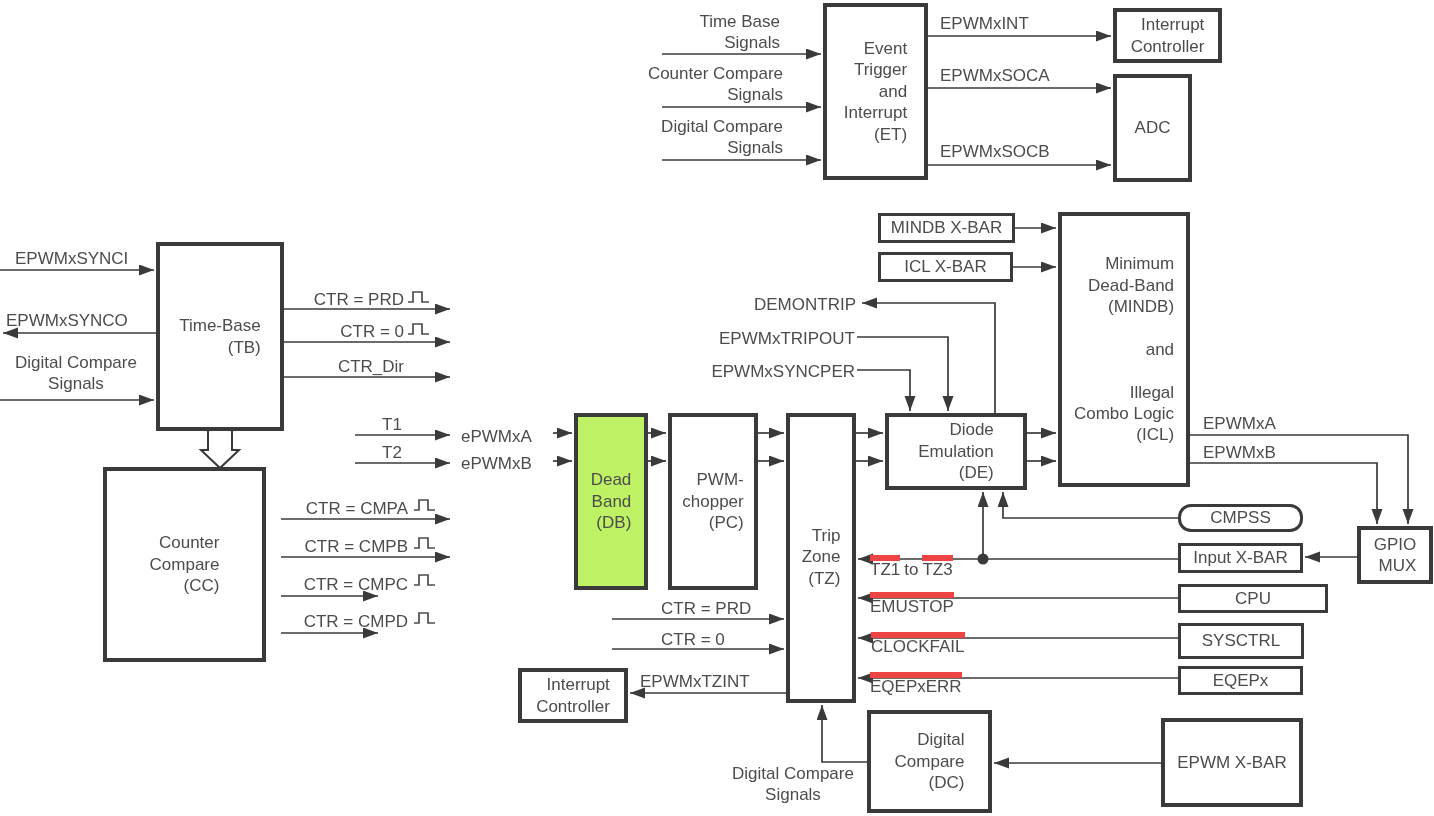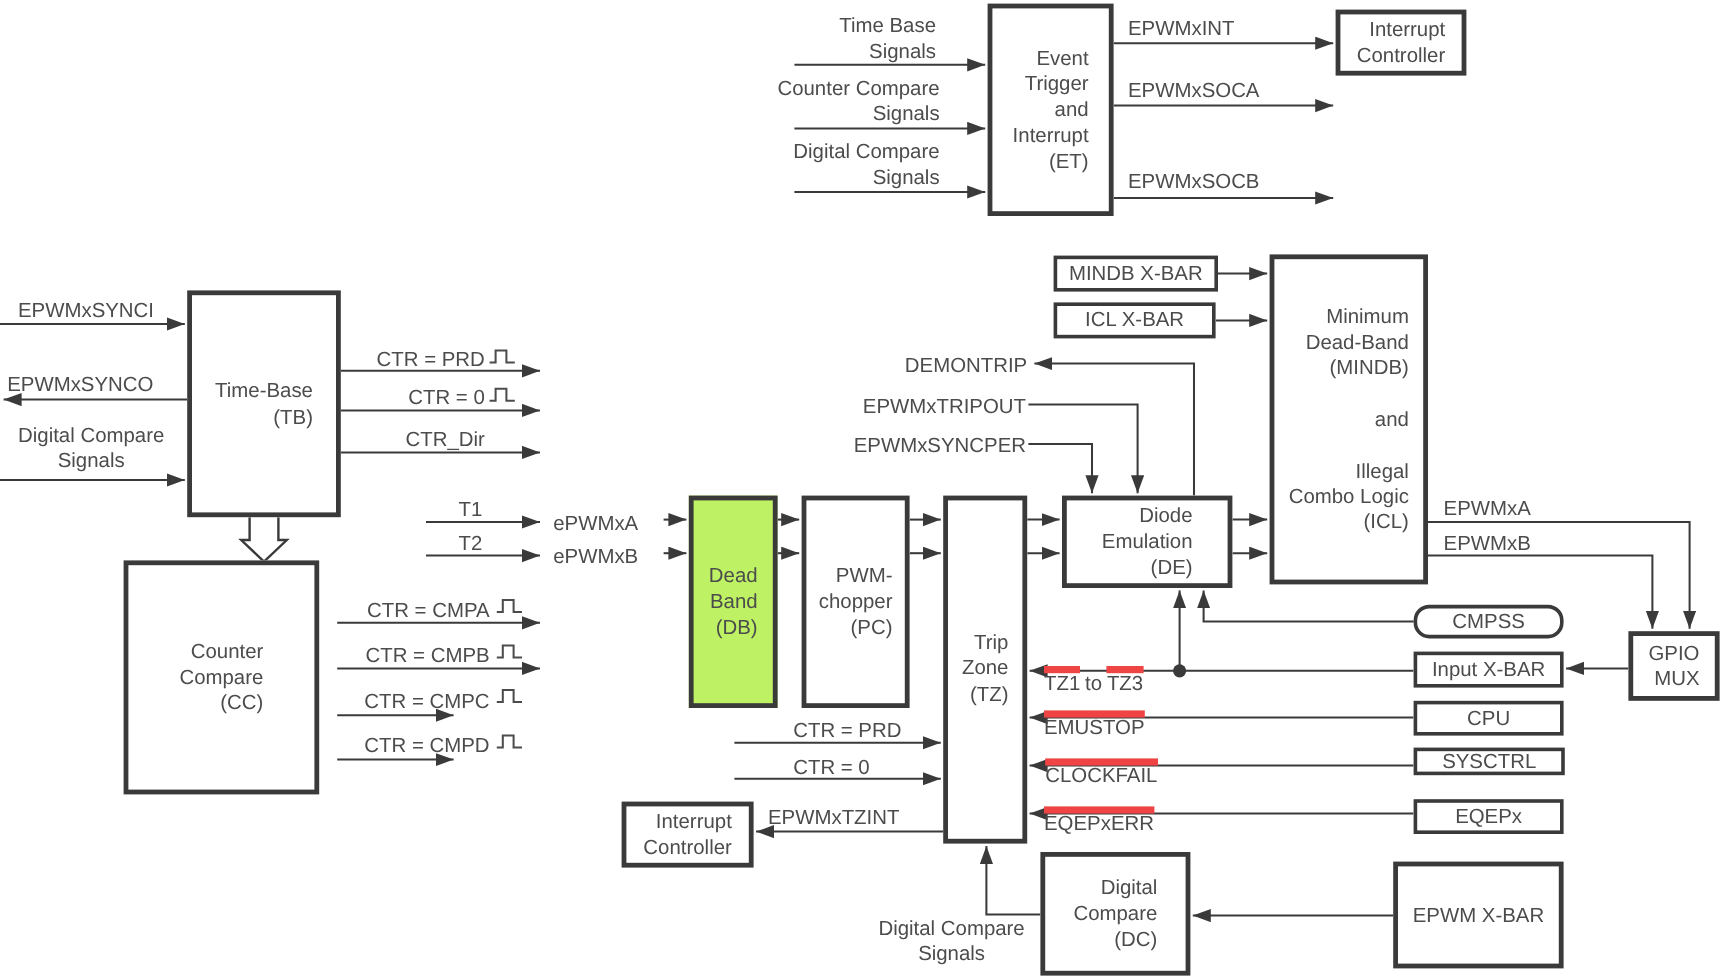--- a/index.html
+++ b/index.html
@@ -107,20 +107,23 @@
     <div class="bl">Event
 Trigger
 and
 Interrupt
 (ET)</div>
   </div>
   <div class="box" style="left:1113px;top:8px;width:109px;height:55px;">
     <div class="bl">Interrupt
 Controller</div>
   </div>
+  <div class="box" style="left:1113px;top:74px;width:79px;height:108px;">
+    <div class="bl">ADC</div>
+  </div>
   <div class="box" style="left:156px;top:242px;width:128px;height:189px;">
     <div class="bl">Time-Base
 (TB)</div>
   </div>
   <div class="box" style="left:103px;top:467px;width:163px;height:195px;">
     <div class="bl">Counter
 Compare
 (CC)</div>
   </div>
   <div class="lbl" style="left:461px;top:426px;">ePWMxA</div>
@@ -161,24 +164,24 @@
   </div>
   <div class="box thin" style="left:878px;top:252px;width:135px;height:30px;">
     <div class="bl">ICL X-BAR</div>
   </div>
   <div class="box thin" style="left:1178px;top:504px;width:125px;height:28px;border-radius:13px;">
     <div class="bl">CMPSS</div>
   </div>
   <div class="box thin" style="left:1178px;top:543px;width:125px;height:30px;">
     <div class="bl">Input X-BAR</div>
   </div>
-  <div class="box thin" style="left:1178px;top:584px;width:125px;height:29px;">
+  <div class="box thin" style="left:1178px;top:584px;width:150px;height:29px;">
     <div class="bl">CPU</div>
   </div>
-  <div class="box thin" style="left:1178px;top:623px;width:126px;height:23px;">
+  <div class="box thin" style="left:1178px;top:623px;width:126px;height:36px;">
     <div class="bl">SYSCTRL</div>
   </div>
   <div class="box thin" style="left:1178px;top:666px;width:125px;height:29px;">
     <div class="bl">EQEPx</div>
   </div>
   <div class="box" style="left:1357px;top:526px;width:76px;height:58px;">
     <div class="bl">GPIO
 MUX</div>
   </div>
   <div class="box" style="left:518px;top:668px;width:110px;height:55px;">

